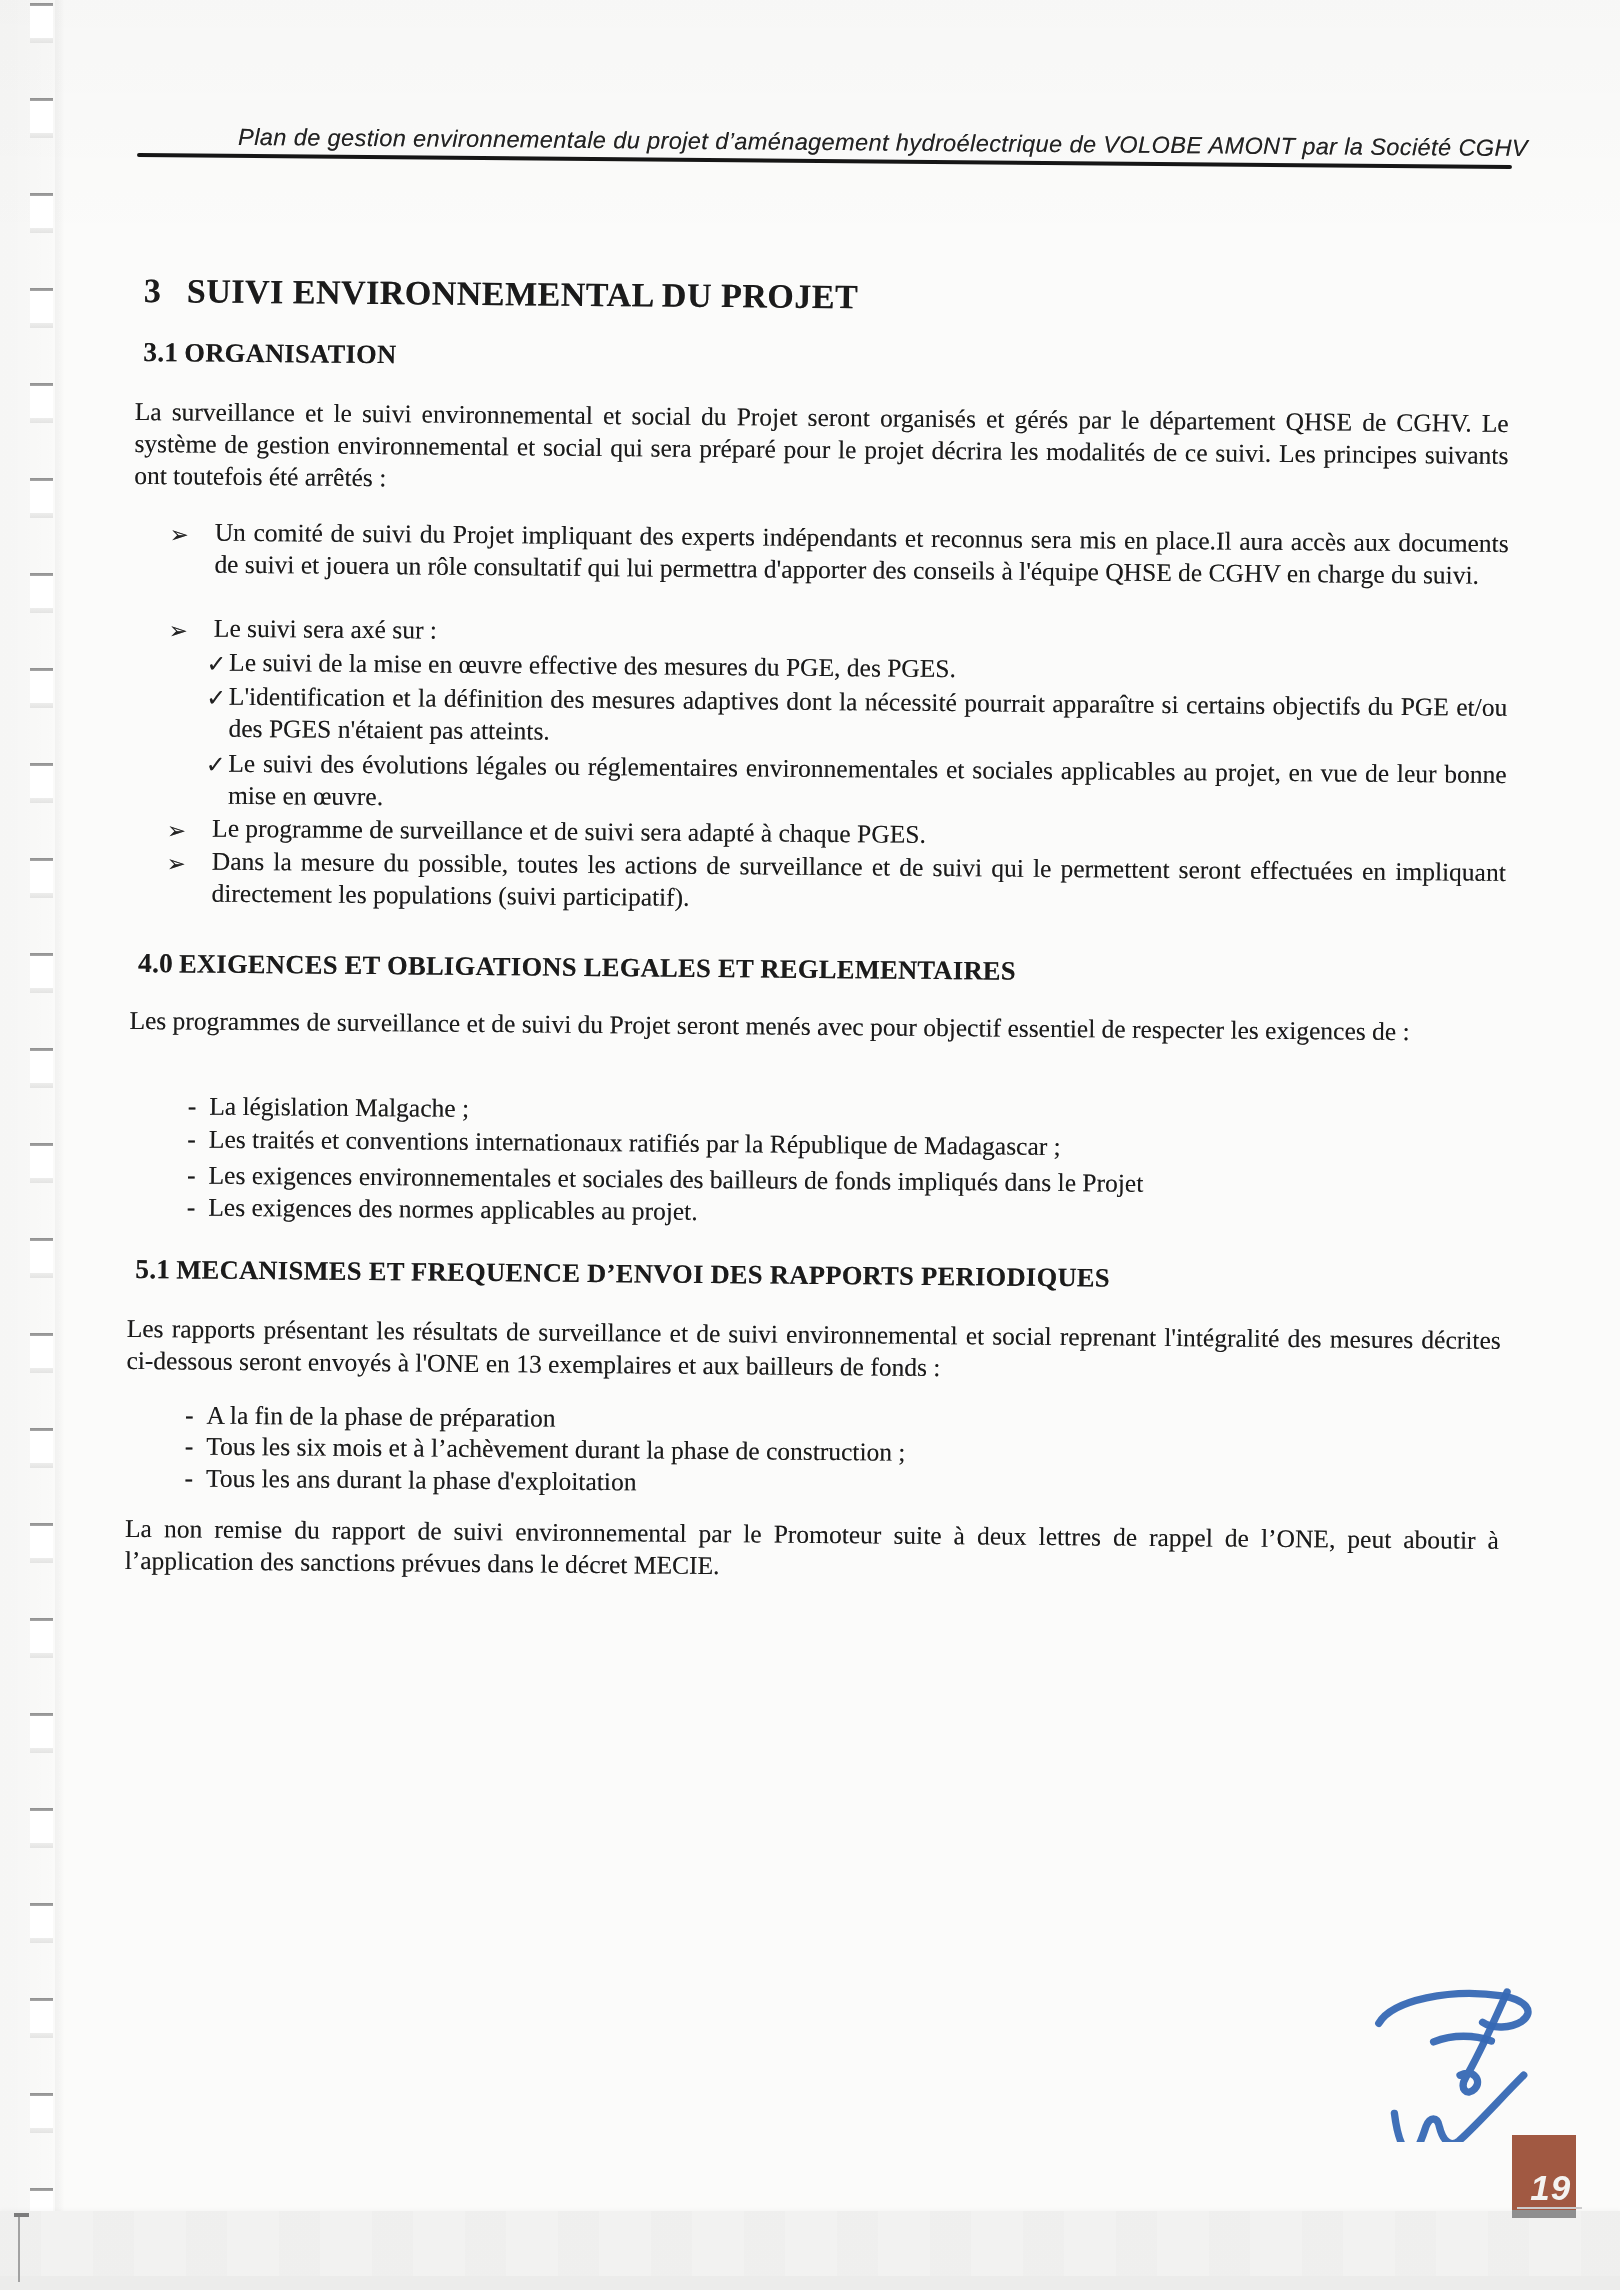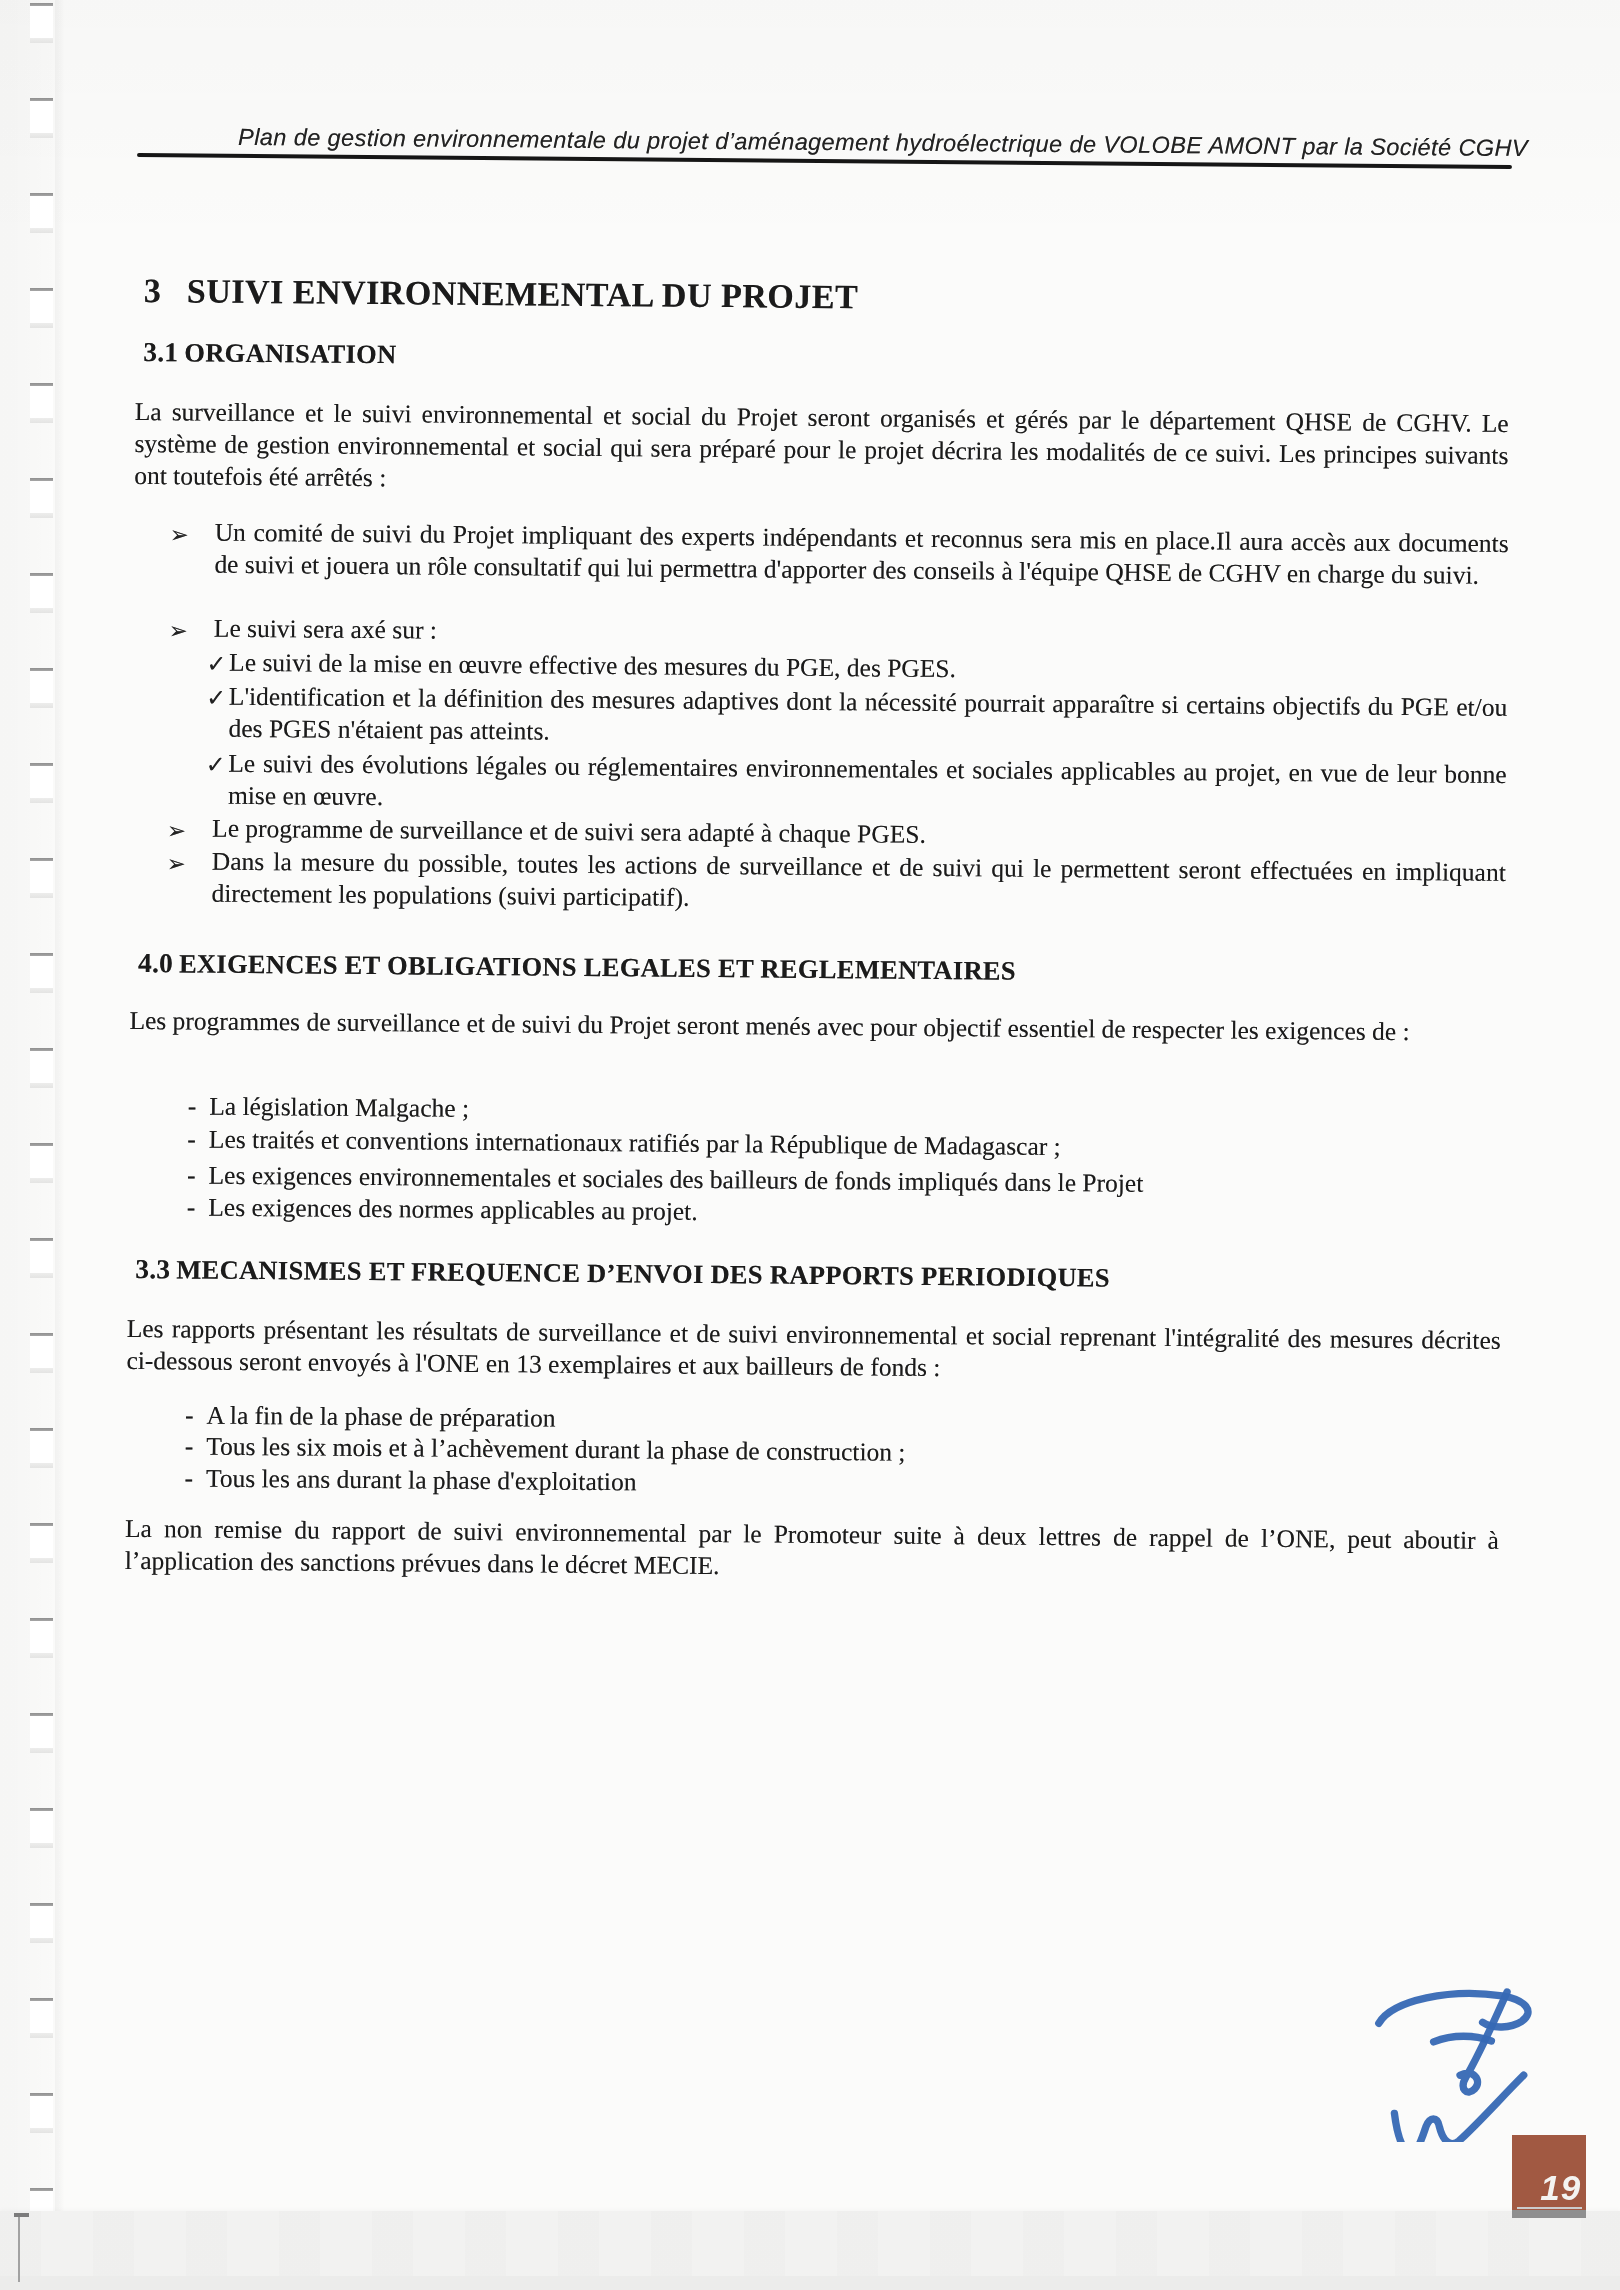--- a/index.html
+++ b/index.html
@@ -70,21 +70,21 @@
   .dash-item{position:absolute;left:194px;width:1317px;padding-left:23.5px;box-sizing:border-box;
     font-size:25.5px;line-height:32px;}
   .dash-item .marker{position:absolute;left:2px;top:0;}
   .di1-0{top:1090px;} .di1-1{top:1123px;} .di1-2{top:1159px;} .di1-3{top:1191px;}
   .di2-0{top:1399px;} .di2-1{top:1430px;} .di2-2{top:1462px;}
 
   
   .signature{position:absolute;left:1367px;top:1980px;width:191px;height:162px;}
   .signature path{fill:none;stroke-width:7.5;stroke-linecap:round;stroke-linejoin:round;opacity:0.95;}
 
-  .page-tab{position:absolute;left:1512px;top:2135px;width:74px;height:83px;
+  .page-tab{position:absolute;left:1512px;top:2135px;width:64px;height:83px;
     background:#a15942;border-bottom:8.8px solid #8f8f8f;box-sizing:border-box;}
   .page-tab .num-underline{position:absolute;left:4.9px;bottom:1px;width:65px;height:2px;background:#cccccc;}
   .page-num{position:absolute;right:4.9px;bottom:2px;
     font-family:"Liberation Sans", sans-serif;font-style:italic;font-weight:bold;
     font-size:35px;color:#f4f3f1;letter-spacing:1px;}
 </style>
 </head>
 <body>
 
 <div class="binding-holes"></div>
@@ -159,21 +159,21 @@
   <div class="dash-item di1-2">
     <span class="marker">-</span>
     <span>Les exigences environnementales et sociales des bailleurs de fonds impliqués dans le Projet</span>
   </div>
   <div class="dash-item di1-3">
     <span class="marker">-</span>
     <span>Les exigences des normes applicables au projet.</span>
   </div>
 
   <div class="h2 h2-33">
-    <span class="hnum">3.3</span>
+    <span class="hnum">5.1</span>
     <span class="htext">MECANISMES ET FREQUENCE D’ENVOI DES RAPPORTS PERIODIQUES</span>
   </div>
 
   <div class="para para-33">Les rapports présentant les résultats de surveillance et de suivi environnemental et social reprenant l'intégralité des mesures décrites ci-dessous seront envoyés à l'ONE en 13 exemplaires et aux bailleurs de fonds :</div>
 
   <div class="dash-item di2-0">
     <span class="marker">-</span>
     <span>A la fin de la phase de préparation</span>
   </div>
   <div class="dash-item di2-1">

